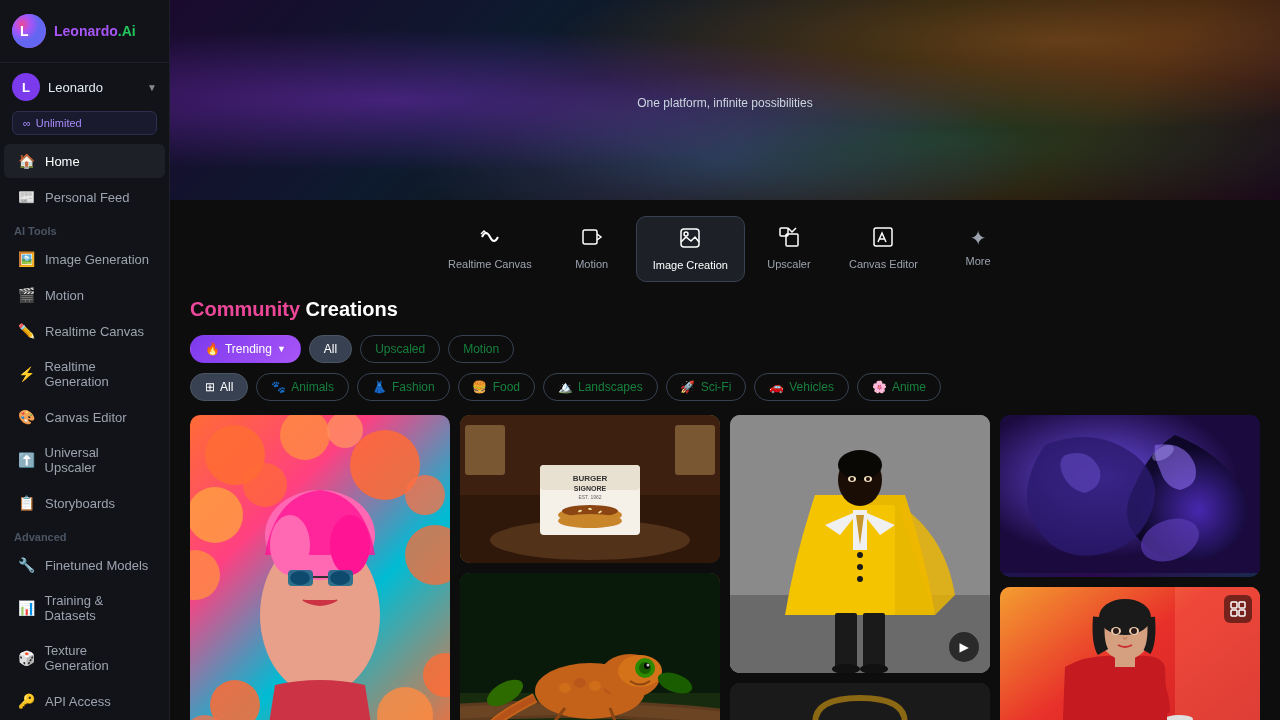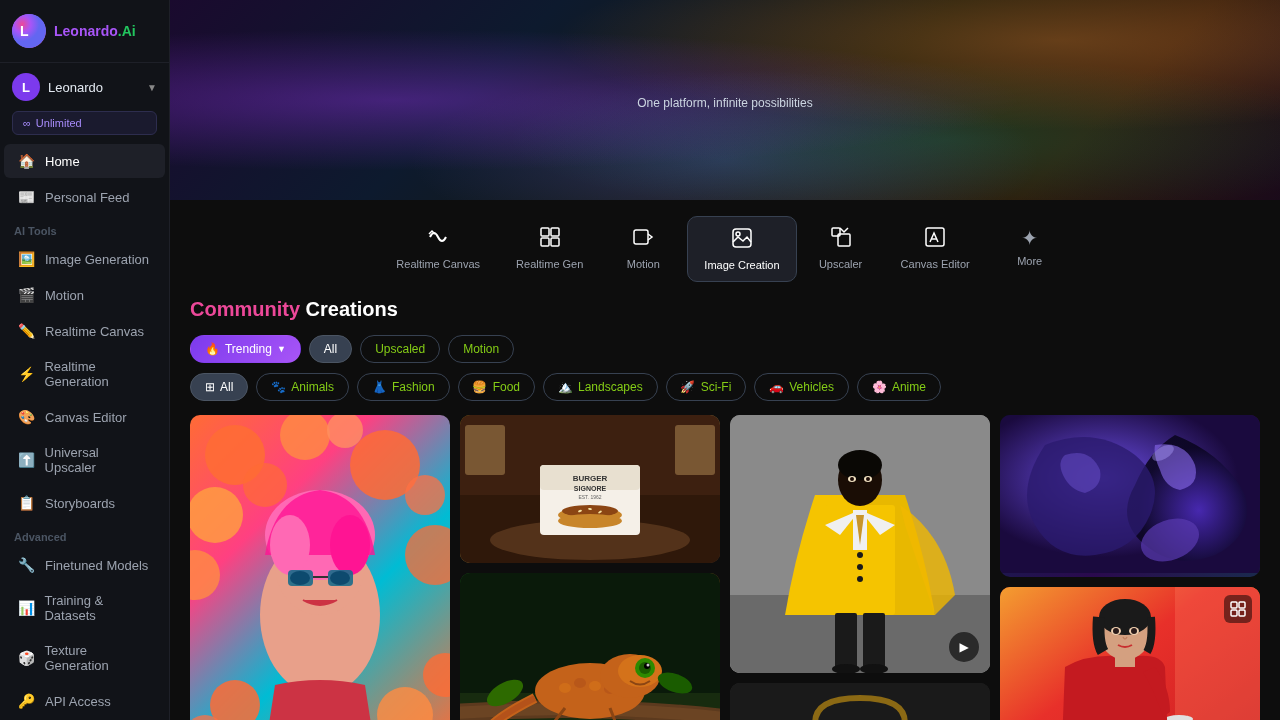--- a/index.html
+++ b/index.html
@@ -195,21 +195,21 @@
       margin-bottom: 10px;
       flex-wrap: wrap;
     }
     .filter-btn {
       padding: 6px 14px;
       border-radius: 20px;
       font-size: 12px;
       cursor: pointer;
       border: 1px solid #374151;
       background: transparent;
-      color: #84cc16;
+      color: #15803d;
       transition: all 0.15s;
       display: flex;
       align-items: center;
       gap: 5px;
     }
     .filter-btn.active-purple {
       background: linear-gradient(135deg, #7c3aed, #a855f7);
       color: #fff;
       border-color: transparent;
     }
@@ -406,31 +406,20 @@
 
   <div class="tool-nav">
     <button class="tool-btn">
       <span class="tool-icon">
         <svg width="22" height="22" viewBox="0 0 22 22" fill="none">
           <path d="M3 11 Q7 3 11 11 Q15 19 19 11" stroke="white" stroke-width="2" fill="none"></path>
           <path d="M2 8 L5 5 L8 8" stroke="white" stroke-width="1.5" fill="none"></path>
         </svg>
       </span>
       <span>Realtime Canvas</span>
-    </button>
-    <button class="tool-btn">
-      <span class="tool-icon">
-        <svg width="22" height="22" viewBox="0 0 22 22" fill="none">
-          <rect x="2" y="2" width="8" height="8" rx="1" stroke="white" stroke-width="1.5"></rect>
-          <rect x="12" y="2" width="8" height="8" rx="1" stroke="white" stroke-width="1.5"></rect>
-          <rect x="2" y="12" width="8" height="8" rx="1" stroke="white" stroke-width="1.5"></rect>
-          <rect x="12" y="12" width="8" height="8" rx="1" stroke="white" stroke-width="1.5"></rect>
-        </svg>
-      </span>
-      <span>Realtime Gen</span>
     </button>
     <button class="tool-btn">
       <span class="tool-icon">
         <svg width="22" height="22" viewBox="0 0 22 22" fill="none">
           <rect x="2" y="4" width="14" height="14" rx="2" stroke="white" stroke-width="1.5"></rect>
           <path d="M16 8 L20 11 L16 14" stroke="white" stroke-width="1.5" fill="none"></path>
         </svg>
       </span>
       <span>Motion</span>
     </button>

